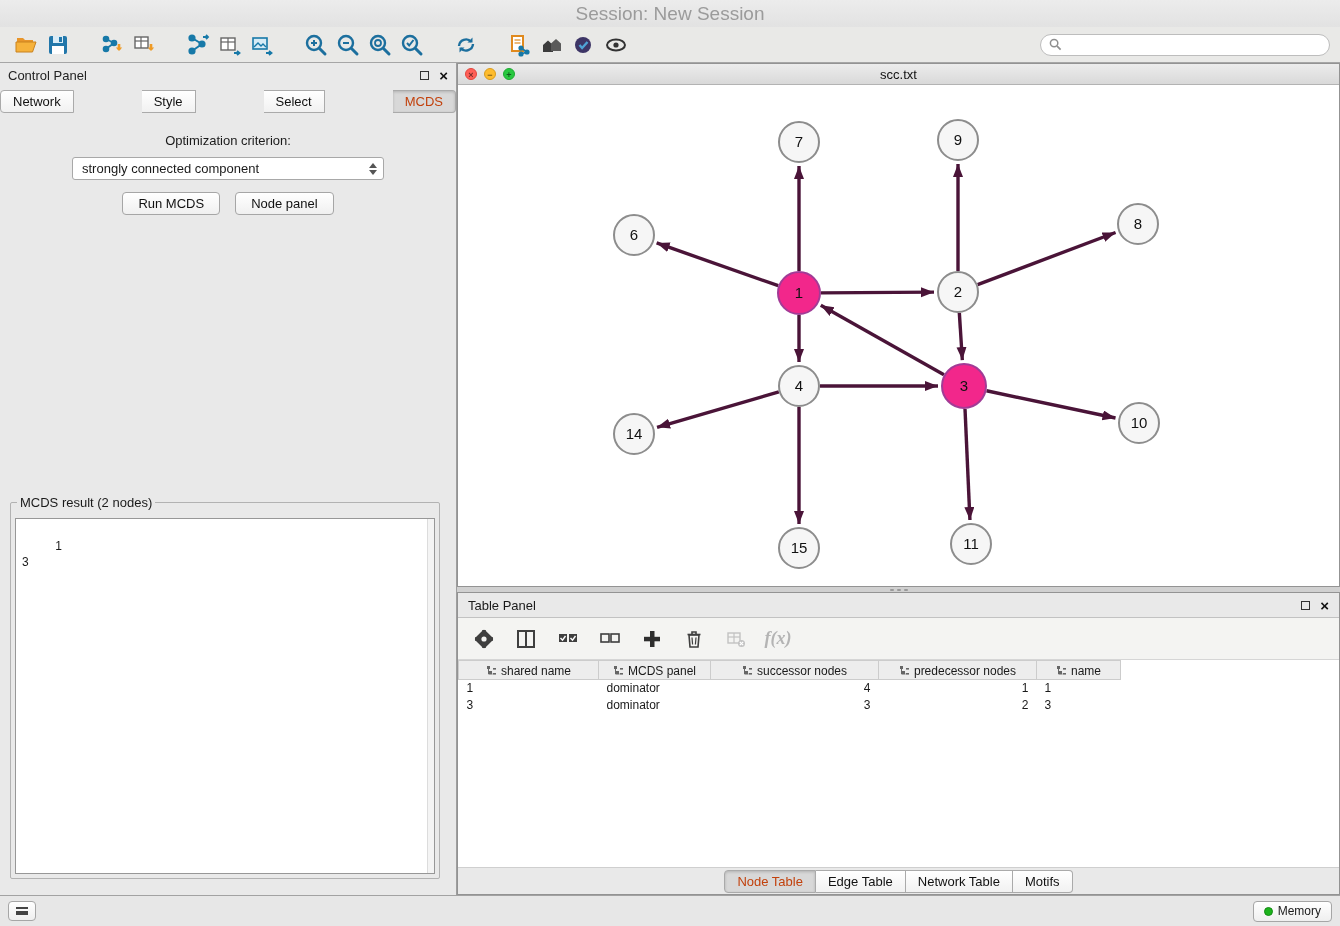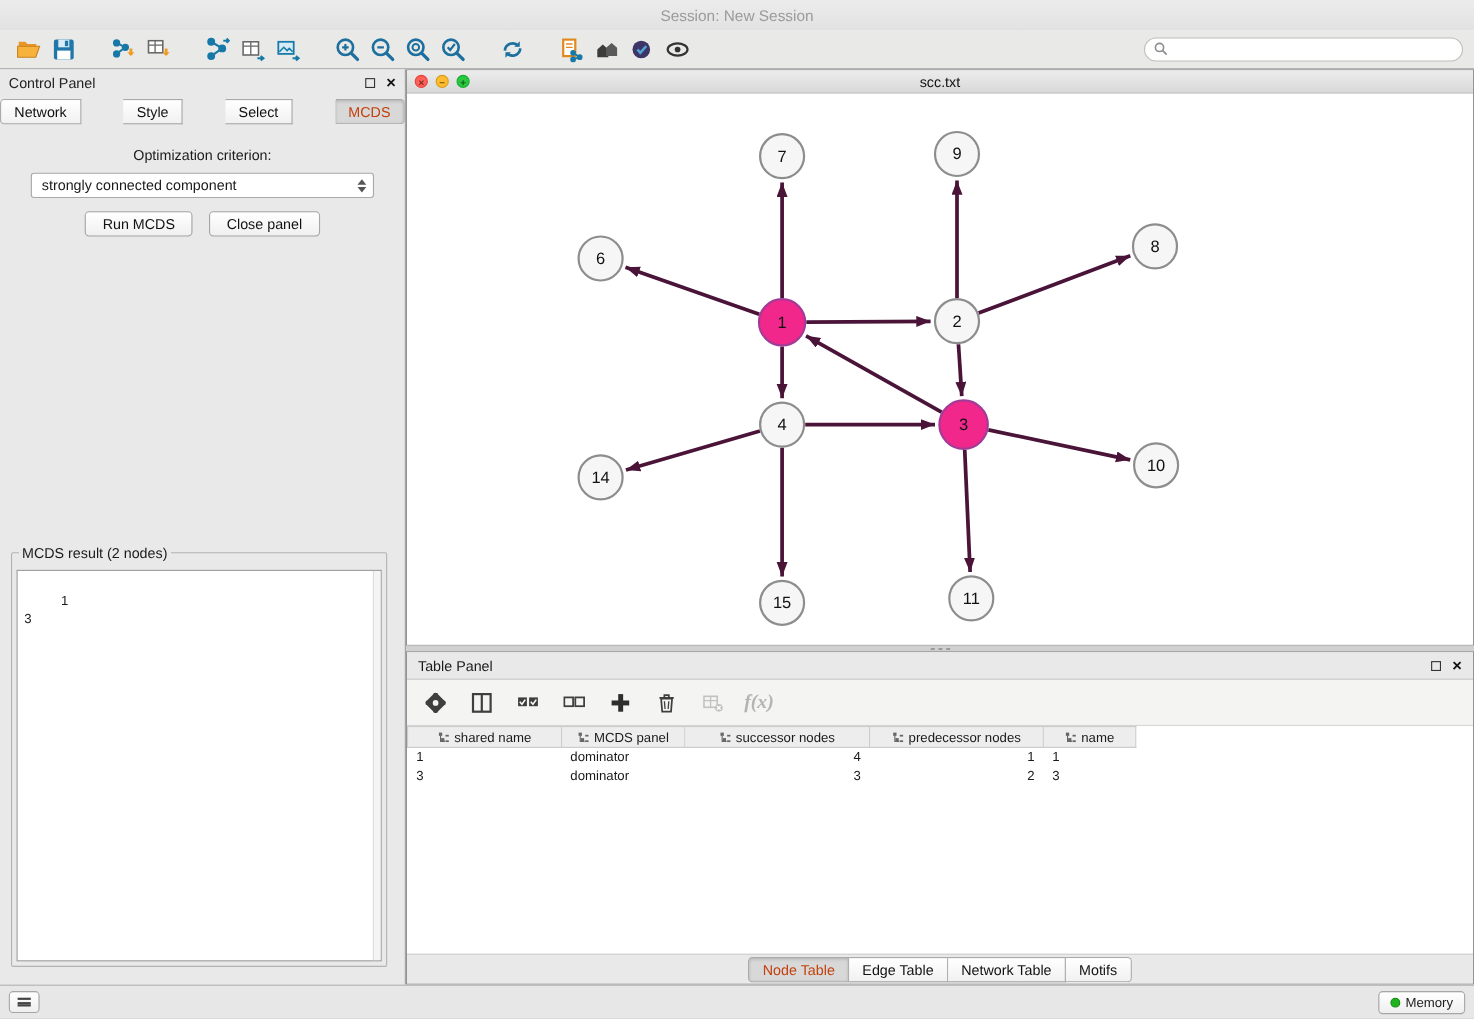--- a/index.html
+++ b/index.html
@@ -1,35 +1,35 @@
 <!DOCTYPE html>
 <html><head>
 <meta charset="utf-8">
 <style>
   * { box-sizing: border-box; margin: 0; padding: 0; }
   html,body { width:1340px; height:926px; overflow:hidden; }
   body { font-family:"Liberation Sans", sans-serif; font-size:13px; color:#1a1a1a; background:#d8d8d8; }
   .app { width:1340px; height:926px; display:flex; flex-direction:column; }
 
   
-  .titlebar { height:27px; background:linear-gradient(#ececec,#e2e2e2); display:flex; align-items:center; justify-content:center; color:#9b9b9b; font-size:14px; flex:0 0 auto; }
+  .titlebar { height:27px; background:linear-gradient(#ececec,#e2e2e2); display:flex; align-items:center; justify-content:center; color:#9b9b9b; font-size:19px; flex:0 0 auto; }
 
   
   .toolbar { height:36px; background:#e9e9e7; border-bottom:1px solid #a6a6a6; display:flex; align-items:center; padding:0 10px; flex:0 0 auto; }
   .tb-group { display:flex; align-items:center; margin-right:22px; }
   .tb-btn { width:32px; height:30px; display:flex; align-items:center; justify-content:center; border-radius:4px; cursor:default; }
   .tb-btn svg { width:24px; height:24px; }
   .searchbox { margin-left:auto; width:290px; height:22px; background:#fff; border:1px solid #bdbdbd; border-radius:11px; display:flex; align-items:center; padding:0 8px; }
   .searchbox input { border:none; outline:none; flex:1; font-size:12px; font-family:"Liberation Sans",sans-serif; background:transparent; }
 
   
   .main { flex:1; display:flex; min-height:0; background:#d0d0d0; }
 
   
-  .control-panel { width:369px; background:#e9e9e9; border-right:1px solid #9e9e9e; display:flex; flex-direction:column; position:relative; }
+  .control-panel { width:457px; background:#e9e9e9; border-right:1px solid #9e9e9e; display:flex; flex-direction:column; position:relative; }
   .panel-header { height:25px; display:flex; align-items:center; padding:0 8px; font-size:13px; color:#222; }
   .panel-header .spacer { flex:1; }
   .float-icon { width:9px; height:9px; border:1.5px solid #333; display:inline-block; margin-right:10px; }
   .close-x { font-weight:bold; font-size:15px; color:#111; line-height:1; }
   .ctab-row { display:flex; justify-content:space-between; padding:2px 0 6px 0; }
   .seg { font-family:"Liberation Sans",sans-serif; font-size:13px; padding:3px 12px; background:linear-gradient(#ffffff,#f1f1f1); border:1px solid #aaaaaa; border-left:none; color:#111; cursor:default; }
   .seg:first-child { border-left:1px solid #aaaaaa; border-radius:4px 0 0 4px; }
   .seg:last-child { border-radius:0 4px 4px 0; }
   .seg.active { background:#d8d8d8; color:#c2410c; box-shadow:inset 0 1px 3px rgba(0,0,0,0.18); }
   .opt-label { text-align:center; margin-top:14px; font-size:13px; }
@@ -269,21 +269,21 @@
       <div class="opt-label">Optimization criterion:</div>
       <div class="combo">
         <span class="val">strongly connected component</span>
         <span class="stepper">
             <span class="tri-up"></span>
             <span class="tri-down"></span>
           </span>
       </div>
       <div class="btn-row">
         <button class="mac-btn">Run MCDS</button>
-        <button class="mac-btn">Close panel</button>
+        <button class="mac-btn">Node panel</button>
       </div>
       <fieldset class="result-box">
         <legend>MCDS result (2 nodes)</legend>
         <div class="result-inner">
           <span>1
 3</span>
           <span class="result-scroll"></span>
         </div>
       </fieldset>
     </div>

